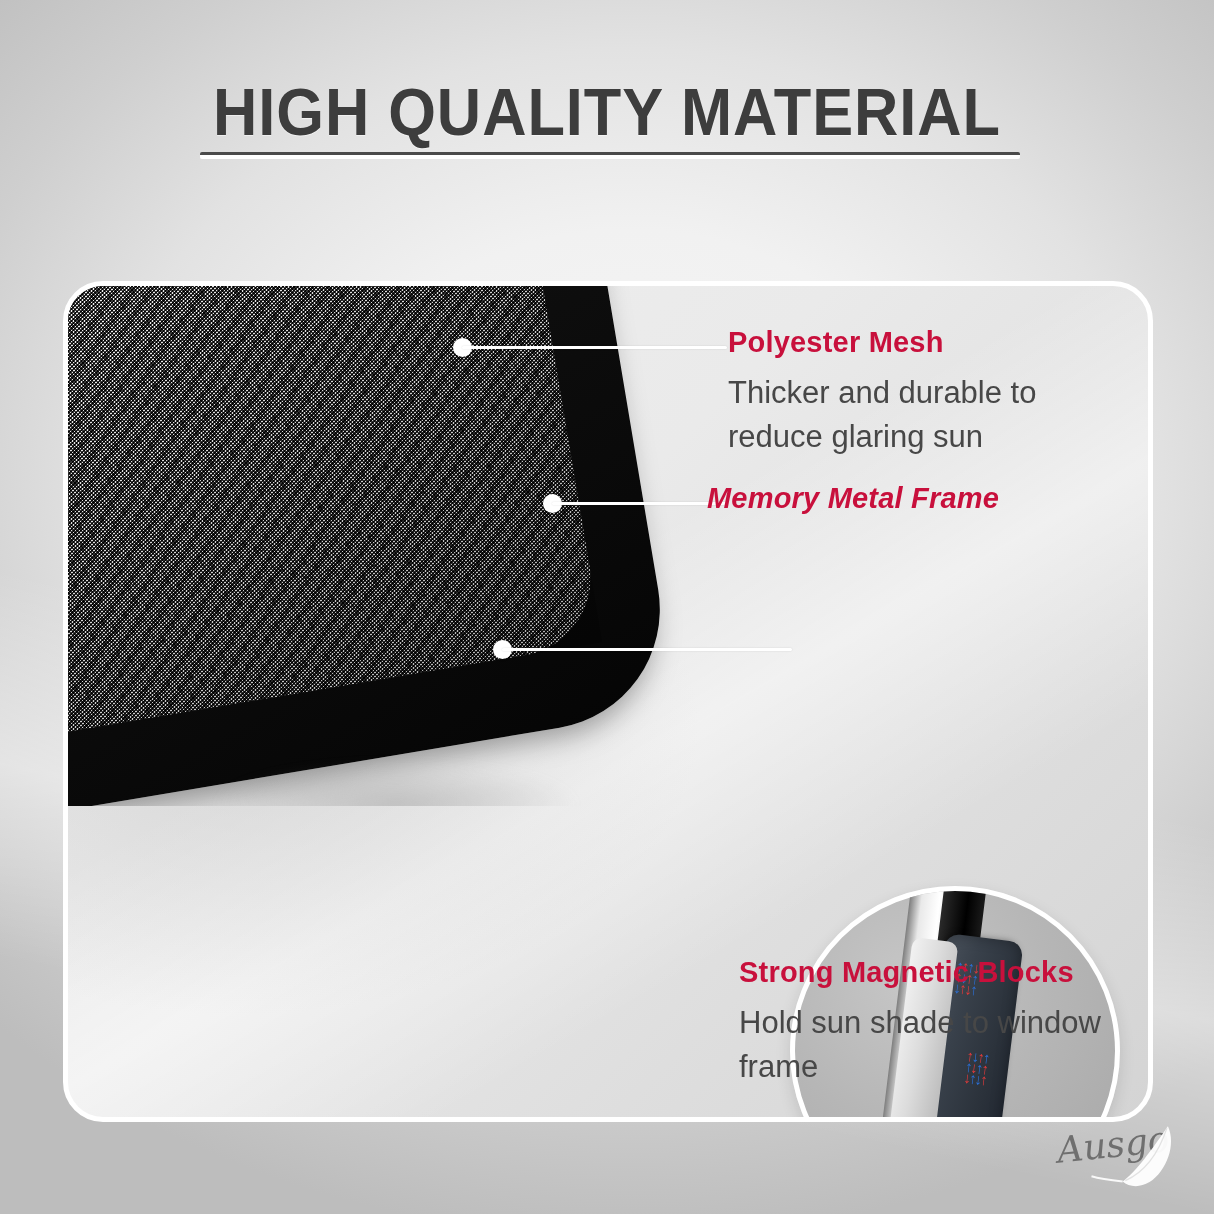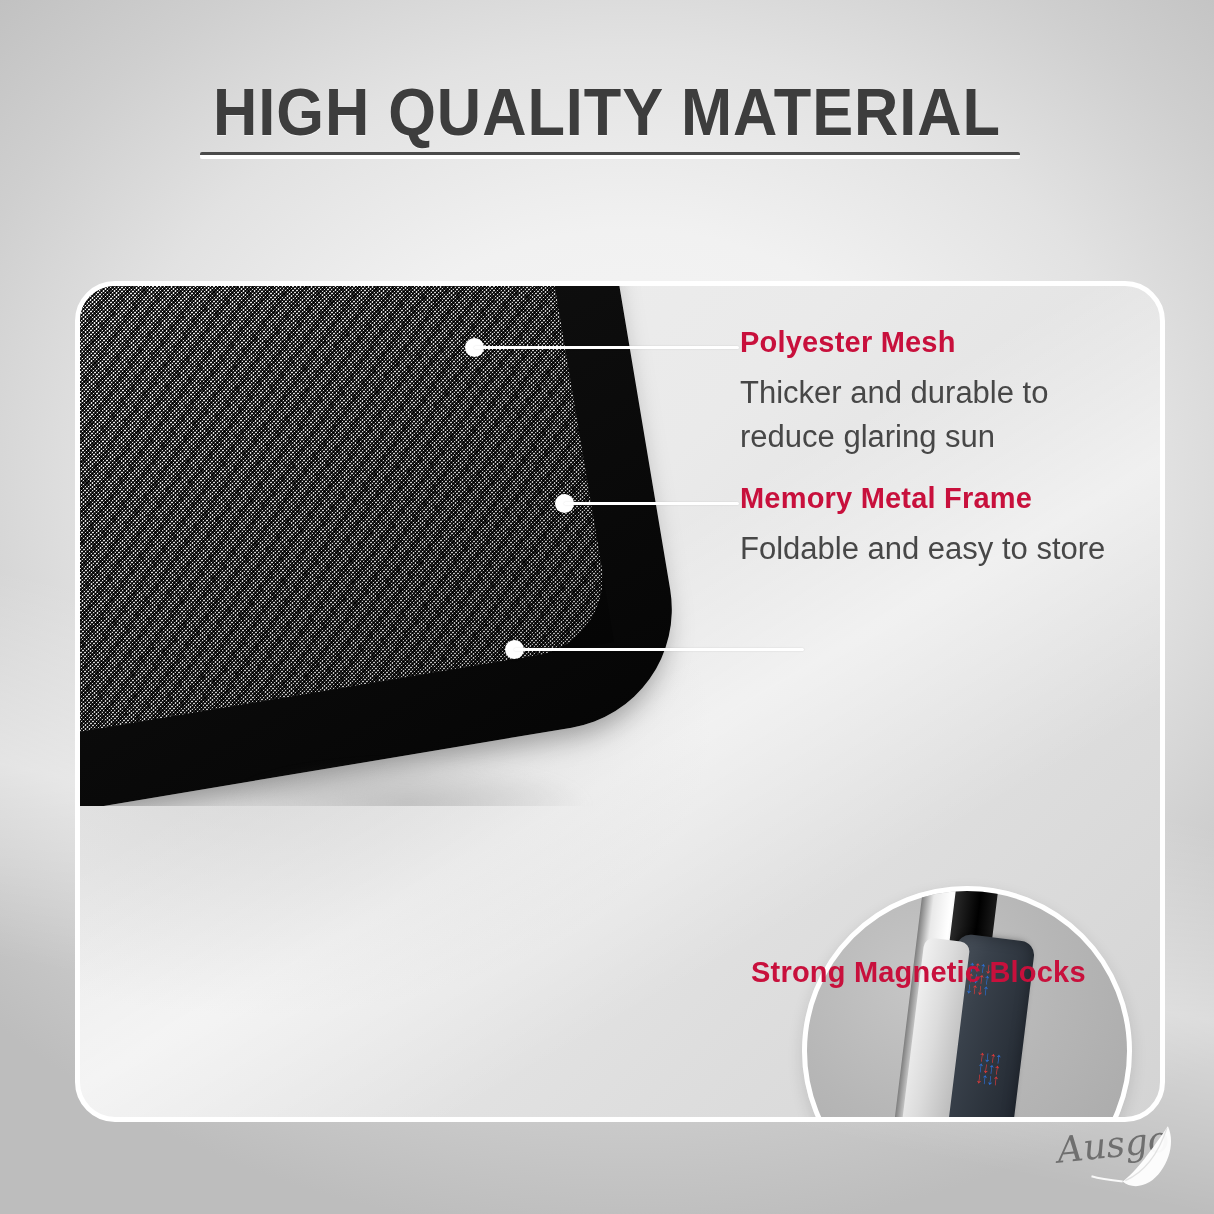--- a/index.html
+++ b/index.html
@@ -36,21 +36,20 @@
   }
 
   
   .card{
     position:absolute;left:63px;top:281px;width:1090px;height:841px;
     border:5px solid #ffffff;border-radius:40px;overflow:hidden;
     box-sizing:border-box;
     background:
       linear-gradient(150deg, rgba(255,255,255,0) 40%, rgba(255,255,255,.5) 55%, rgba(255,255,255,0) 72%),
       linear-gradient(135deg,#efefef 0%,#eaeaea 40%,#dedede 72%,#d4d4d4 100%);
-    margin-left: 12px;
   }
   .card-inner-sweep{
     position:absolute;left:-5%;top:45%;width:115%;height:80%;
     background:radial-gradient(ellipse 60% 70% at 18% 10%, rgba(190,190,190,.45) 0%, rgba(190,190,190,0) 62%);
     pointer-events:none;
   }
 
   
   .product{
     position:absolute;left:0px;top:0px;width:625px;height:520px;
@@ -177,23 +176,22 @@
     <div class="leader" style="left:484px;top:216px;width:175px;"></div>
 
     <div class="leader-dot" style="left:425px;top:354px;"></div>
     <div class="leader" style="left:434px;top:362px;width:290px;"></div>
 
     <div class="feature" style="left:660px;top:40px;width:400px;">
       <h3>Polyester Mesh</h3>
       <p>Thicker and durable to reduce glaring sun</p>
     </div>
 
-    <div class="feature" style="left:660px;top:196px;width:410px;">
+    <div class="feature" style="left:639px;top:196px;width:410px;font-style:italic;">
       <h3>Memory Metal Frame</h3>
-      <p>Foldable and easy to store</p>
     </div>
 
     <div class="circle">
       <div class="circ-white-strip"></div>
       <div class="circ-black-strip"></div>
       <div class="circ-magnet"></div>
       <div class="circ-magnet-face"></div>
       <div class="arrows" style="left:160px;top:70px;">
         <span class="ar-b">↑</span><span class="ar-r">↑</span><span class="ar-b">↑</span><span class="ar-r">↓</span><br>
         <span class="ar-r">↑</span><span class="ar-b">↓</span><span class="ar-r">↑</span><span class="ar-b">↑</span><br>
@@ -201,20 +199,21 @@
       </div>
       <div class="arrows" style="left:170px;top:160px;">
         <span class="ar-r">↑</span><span class="ar-b">↓</span><span class="ar-r">↑</span><span class="ar-b">↑</span><br>
         <span class="ar-b">↑</span><span class="ar-r">↓</span><span class="ar-b">↑</span><span class="ar-r">↑</span><br>
         <span class="ar-r">↓</span><span class="ar-b">↑</span><span class="ar-b">↓</span><span class="ar-r">↑</span>
       </div>
     </div>
 
     <div class="feature" style="left:671px;top:670px;width:400px;">
       <h3>Strong Magnetic Blocks</h3>
+      <p>Hold sun shade to window frame</p>
     </div>
 
   </div>
 
   <div class="brand">
     <div class="brand-word">Ausgo</div>
     <svg width="150" height="86" viewBox="0 0 150 86" style="position:absolute;left:0;top:0;">
       <g transform="rotate(28 96 40)">
         <path d="M96 4 C112 16 116 44 106 62 C100 72 90 76 82 74 C88 62 92 40 96 4 Z" fill="#ffffff" opacity="0.95"></path>
         <path d="M96 6 C100 30 98 54 84 72" stroke="#e2e2e2" stroke-width="1.2" fill="none"></path>

